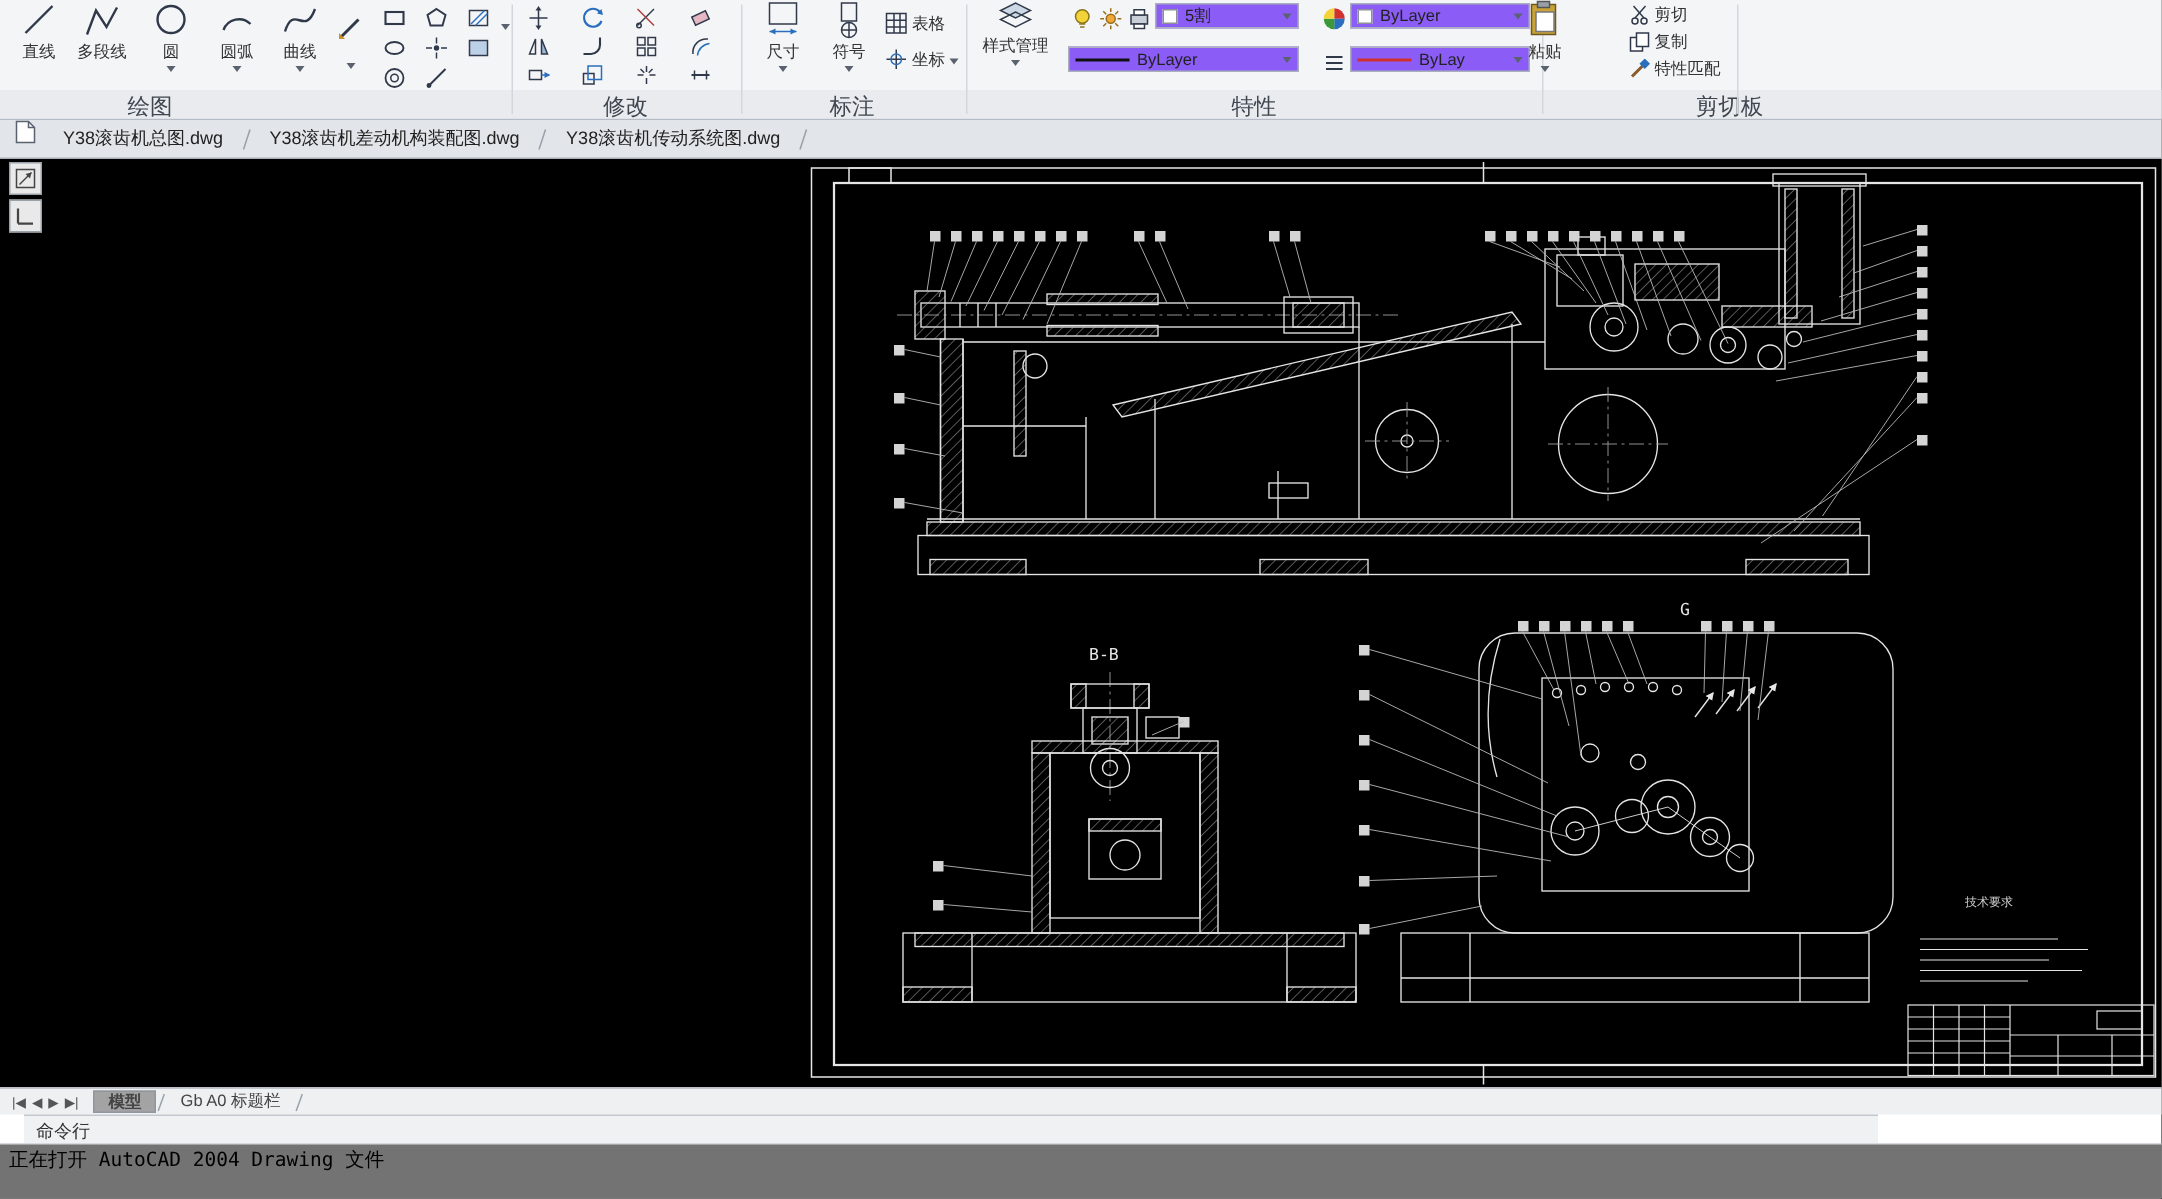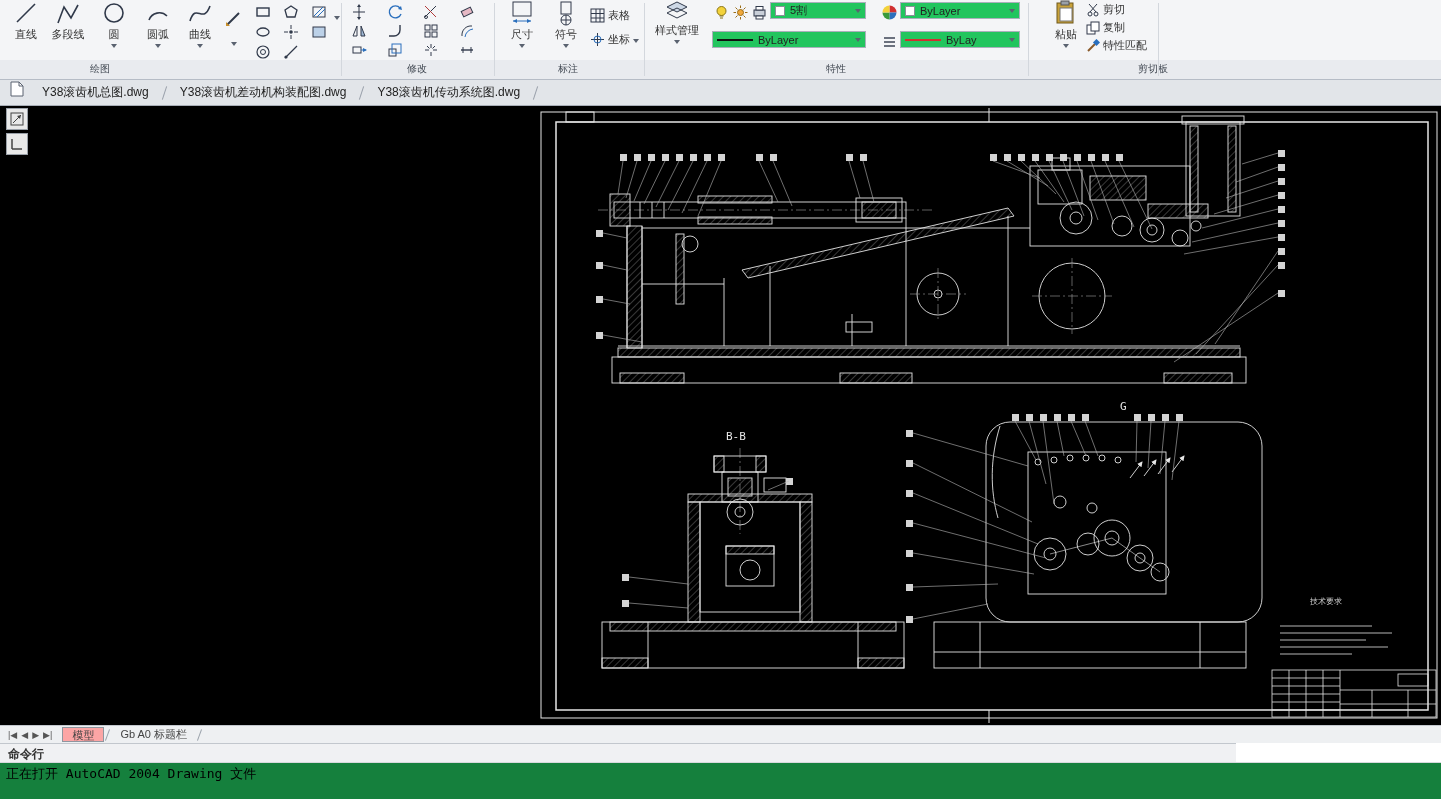--- a/index.html
+++ b/index.html
@@ -7,34 +7,34 @@
   body { width:1441px; height:799px; overflow:hidden; background:#000;
          font-family:"Liberation Sans", sans-serif; }
   .app { position:relative; width:1441px; height:799px; background:#fff; }
 
   
   .ribbon { position:absolute; top:0; left:0; width:1441px; height:80px;
             background:#f4f5f7; border-bottom:1px solid #b6bcc6; }
   .ribbon-labelstrip { position:absolute; top:60px; left:0; width:1441px; height:19px;
             background:#e9ebef; }
   .plabel { position:absolute; top:62px; width:90px; text-align:center;
-            font-size:10px; color:#3f4650; }
+            font-size:15px; color:#3f4650; }
   .psep { position:absolute; top:3px; height:73px; width:1px; background:#d3d7dd; }
 
   .bb { position:absolute; top:0; width:44px; display:flex; flex-direction:column;
         align-items:center; }
   .bb .lbl { font-size:11px; color:#333; white-space:nowrap; margin-top:1px; }
   .car { width:0; height:0; border-left:3px solid transparent; border-right:3px solid transparent;
          border-top:4px solid #5a6270; margin-top:2px; }
   .mbtn { position:absolute; width:18px; height:18px; display:flex; align-items:center;
           justify-content:center; }
   .mlabelbtn { position:absolute; display:flex; align-items:center; gap:3px;
                font-size:11px; color:#333; white-space:nowrap; }
 
-  .dd { position:absolute; height:17px; background:#22c55e; border:1px solid #a9b0bb;
+  .dd { position:absolute; height:17px; background:#8b5cf6; border:1px solid #a9b0bb;
         display:flex; align-items:center; font-size:11px; color:#222; padding:0 4px; }
   .dd .car { margin-left:auto; margin-top:0; }
   .sw { width:10px; height:10px; border:1px solid #8a8f98; background:#fff; margin-right:5px; }
   .linesample { width:36px; height:0; border-top:2px solid #111; margin-right:5px; }
   .linesample.red { border-top-color:#d03030; }
 
   
   .ftabs { position:absolute; top:80px; left:0; width:1441px; height:26px;
            background:#e2e5e9; border-bottom:1px solid #a8aeb7;
            display:flex; align-items:flex-end; }
@@ -52,28 +52,28 @@
   .vtool { width:22px; height:22px; background:#e9e9e9; border:1px solid #9aa0a8;
            display:flex; align-items:center; justify-content:center; }
 
   
   .lbar { position:absolute; top:725px; left:0; width:1441px; height:18px;
           background:#eef0f2; border-top:1px solid #c2c7cd; display:flex; align-items:center;
           padding-left:8px; font-size:11px; color:#444; }
   .nav { display:flex; gap:4px; margin-right:10px; font-size:9px; color:#555; }
   .nav span { cursor:default; }
   .ltab { padding:0 9px; height:15px; line-height:15px; white-space:nowrap; }
-  .ltab.active { background:#fca5a5; border:1px solid #8f969f; font-weight:normal; }
+  .ltab.active { background:#a3a3a3; border:1px solid #8f969f; font-weight:bold; }
   .lsep { width:1px; height:12px; background:#9aa1ab; transform:rotate(20deg); margin:0 3px; }
 
   
-  .cmdh { position:absolute; top:743px; left:0; width:1236px; height:19px;
+  .cmdh { position:absolute; top:743px; left:16px; width:1236px; height:19px;
           background:#f0f1f3; border-top:1px solid #c2c7cd; font-size:12px; color:#333;
-          padding:2px 0 0 8px;font-weight:bold; }
-  .cmdb { position:absolute; top:762px; left:0; width:1441px; height:37px; background:#15803d;
+          padding:2px 0 0 8px; }
+  .cmdb { position:absolute; top:762px; left:0; width:1441px; height:37px; background:#737373;
           border-top:1px solid #d6d9dd; font-family:"DejaVu Sans Mono", monospace;
           font-size:13px; color:#000; padding:2px 6px; line-height:17px; }
 
   svg text { font-family:"DejaVu Sans Mono", monospace; }
 </style>
 </head>
 <body>
 
 <div class="app">
 
@@ -370,21 +370,21 @@
         </svg>
       </div>
     <div class="dd" style="left:900px; top:31px; width:120px">
       <span class="linesample red"></span>
       <span>ByLay</span>
       <span class="car"></span>
     </div>
     <div class="plabel" style="left:791px">特性</div>
     <div class="psep" style="left:1028px"></div>
 
-    <div class="bb" style="left:1044px">
+    <div class="bb" style="left:1008px">
       <svg width="26" height="26">
           <rect x="4" y="3" width="16" height="20" fill="#c9a23a" stroke="#6e591c"></rect>
           <rect x="8" y="1" width="8" height="4" fill="#9aa0a8" stroke="#555"></rect>
           <rect x="7" y="8" width="12" height="13" fill="#fff" stroke="#777"></rect>
         </svg>
       <span class="lbl">粘贴</span>
       <span class="car"></span>
     </div>
     <div class="mlabelbtn" style="left:1086px; top:2px">
       <svg width="14" height="14">

